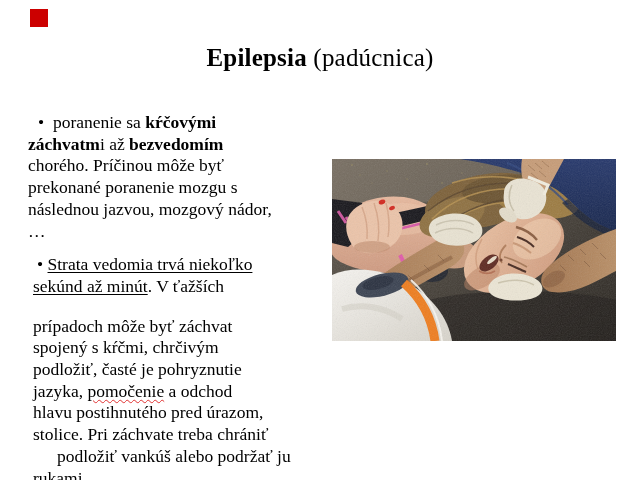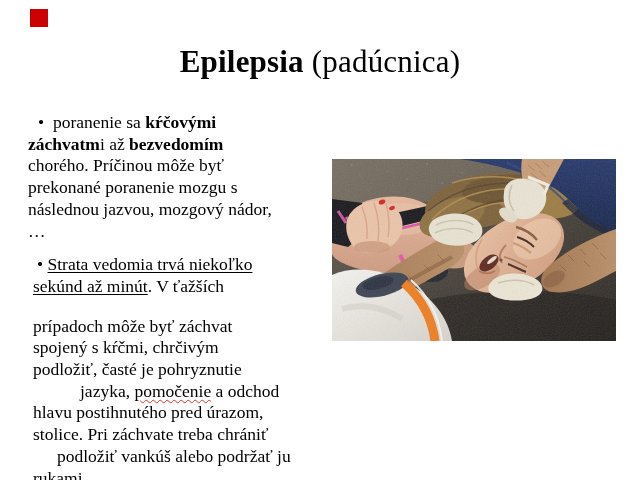--- a/index.html
+++ b/index.html
@@ -7,21 +7,21 @@
     width:640px; height:480px; position:relative; overflow:hidden;
     background:#ffffff; font-family:"Liberation Serif", serif; color:#000;
   }
   .slide { position:absolute; inset:0; background:#ffffff; }
   .marker {
     position:absolute; left:30px; top:9px; width:18px; height:18px;
     background:var(--marker-color,#cc0000);
   }
   .title {
     position:absolute; left:0; top:44px; width:640px; margin:0;
-    text-align:center; font-size:31px; font-weight:normal;
+    text-align:center; font-size:25px; font-weight:normal;
     white-space:pre; letter-spacing:0.2px;
   }
   .title .b { font-weight:bold; }
   .textblock {
     position:absolute; left:28px; top:112px; width:300px;
     font-size:17.5px; line-height:21.7px;
   }
   .para { margin:0 0 12px 0; }
   .line { white-space:pre; }
   .b { font-weight:bold; }
@@ -50,21 +50,21 @@
         <div class="line" style="padding-left: 0px;"><span>prekonané poranenie mozgu s</span></div>
         <div class="line" style="padding-left: 0px;"><span>následnou jazvou, mozgový nádor,</span></div>
         <div class="line" style="padding-left: 0px;"><span>…</span></div>
       </div>
       <div class="para">
         <div class="line" style="padding-left: 9px;"><span>• </span><span class="u">Strata vedomia trvá niekoľko</span></div>
         <div class="line" style="padding-left: 5px;"><span class="u">sekúnd až minút</span><span>. V ťažších</span></div>
         <div class="line" style="padding-left: 5px; margin-top: 18px;"><span>prípadoch môže byť záchvat</span></div>
         <div class="line" style="padding-left: 5px;"><span>spojený s kŕčmi, chrčivým</span></div>
         <div class="line" style="padding-left: 5px;"><span>podložiť, časté je pohryznutie</span></div>
-        <div class="line" style="padding-left: 5px; margin-left: 47px;"><span>jazyka, </span><span class="w">pomočenie</span><span> a odchod</span></div>
+        <div class="line" style="padding-left: 5px;"><span>jazyka, </span><span class="w">pomočenie</span><span> a odchod</span></div>
         <div class="line" style="padding-left: 5px;"><span>hlavu postihnutého pred úrazom,</span></div>
         <div class="line" style="padding-left: 5px;"><span>stolice. Pri záchvate treba chrániť</span></div>
         <div class="line" style="padding-left: 5px; margin-left: 24px;"><span>podložiť vankúš alebo podržať ju</span></div>
         <div class="line" style="padding-left: 5px;"><span>rukami.</span></div>
       </div>
     </div>
 
   <svg class="photo" viewBox="0 0 284 182" preserveAspectRatio="none" xmlns="http://www.w3.org/2000/svg">
     <defs>
       <linearGradient id="gAsphalt" x1="0" y1="0" x2="1" y2="1">

